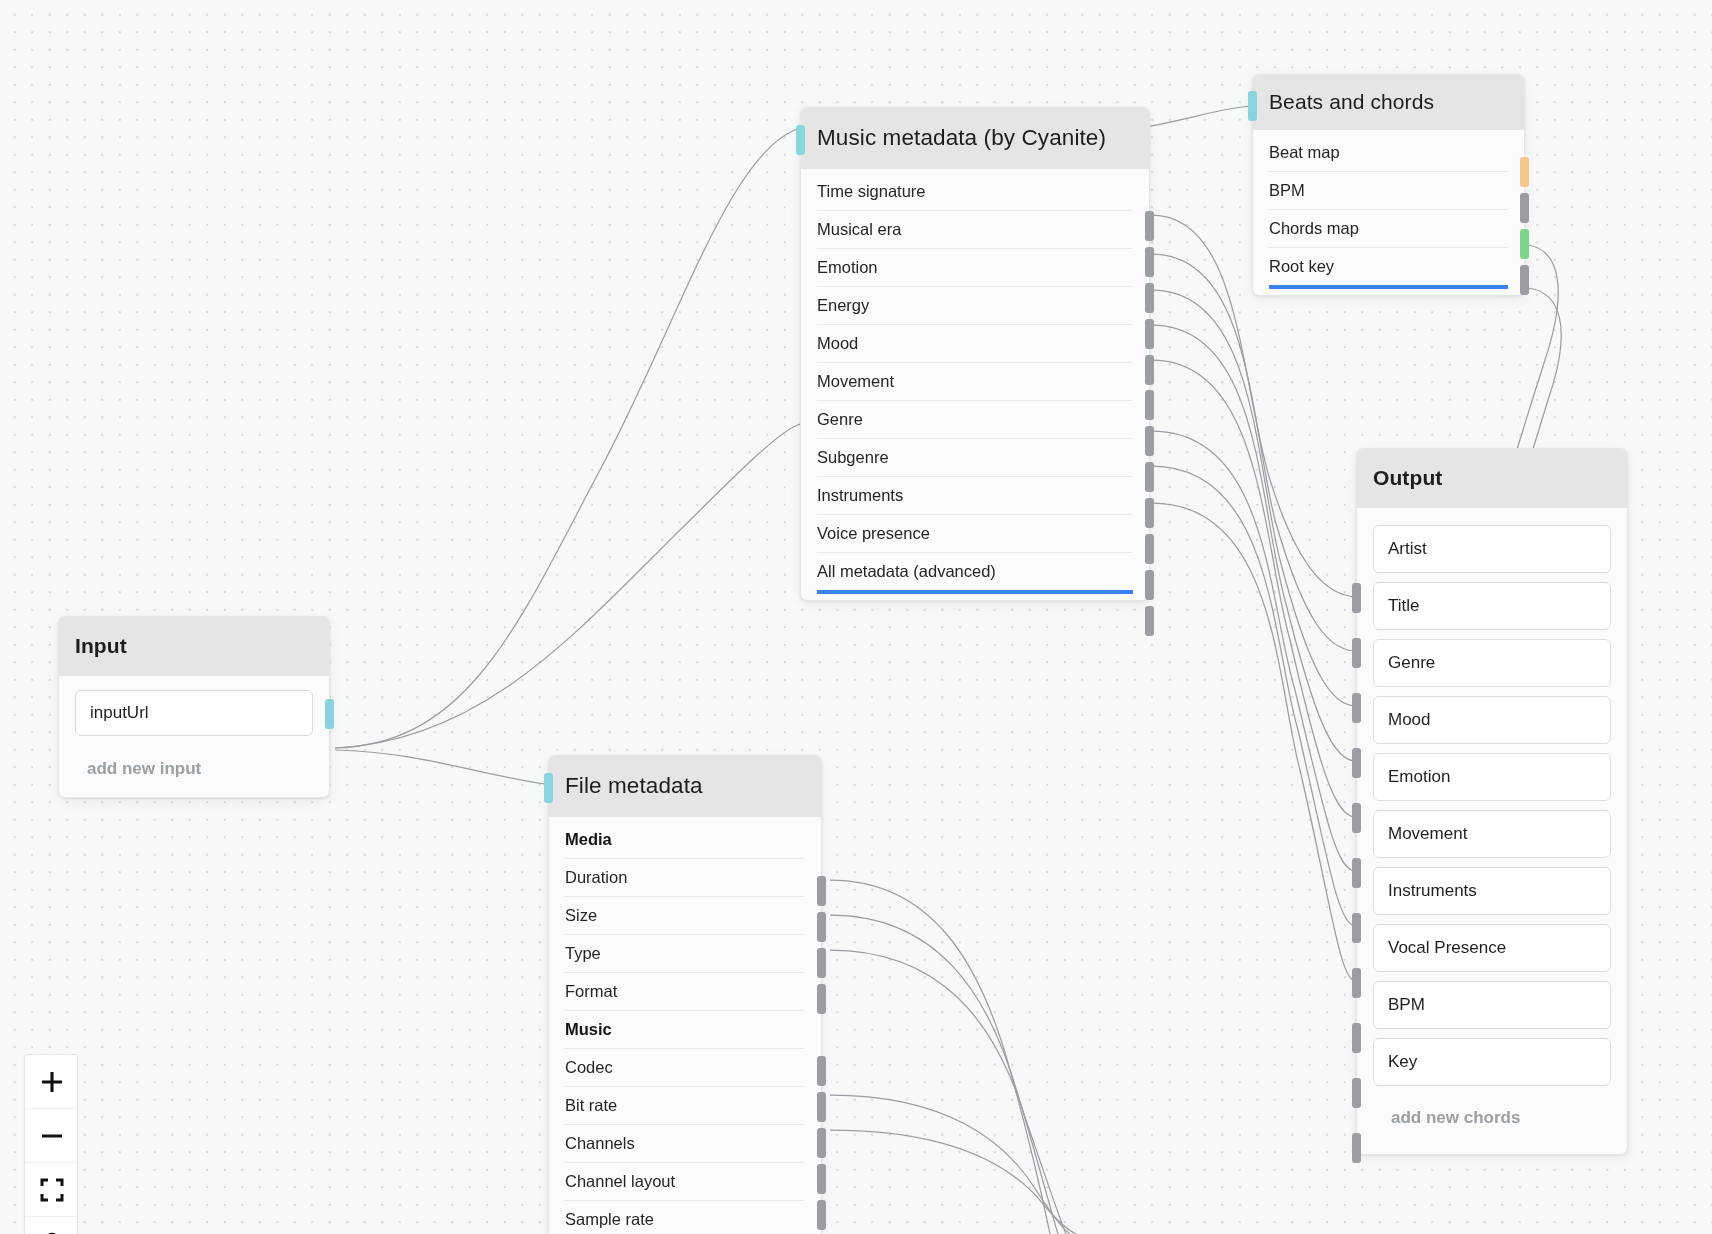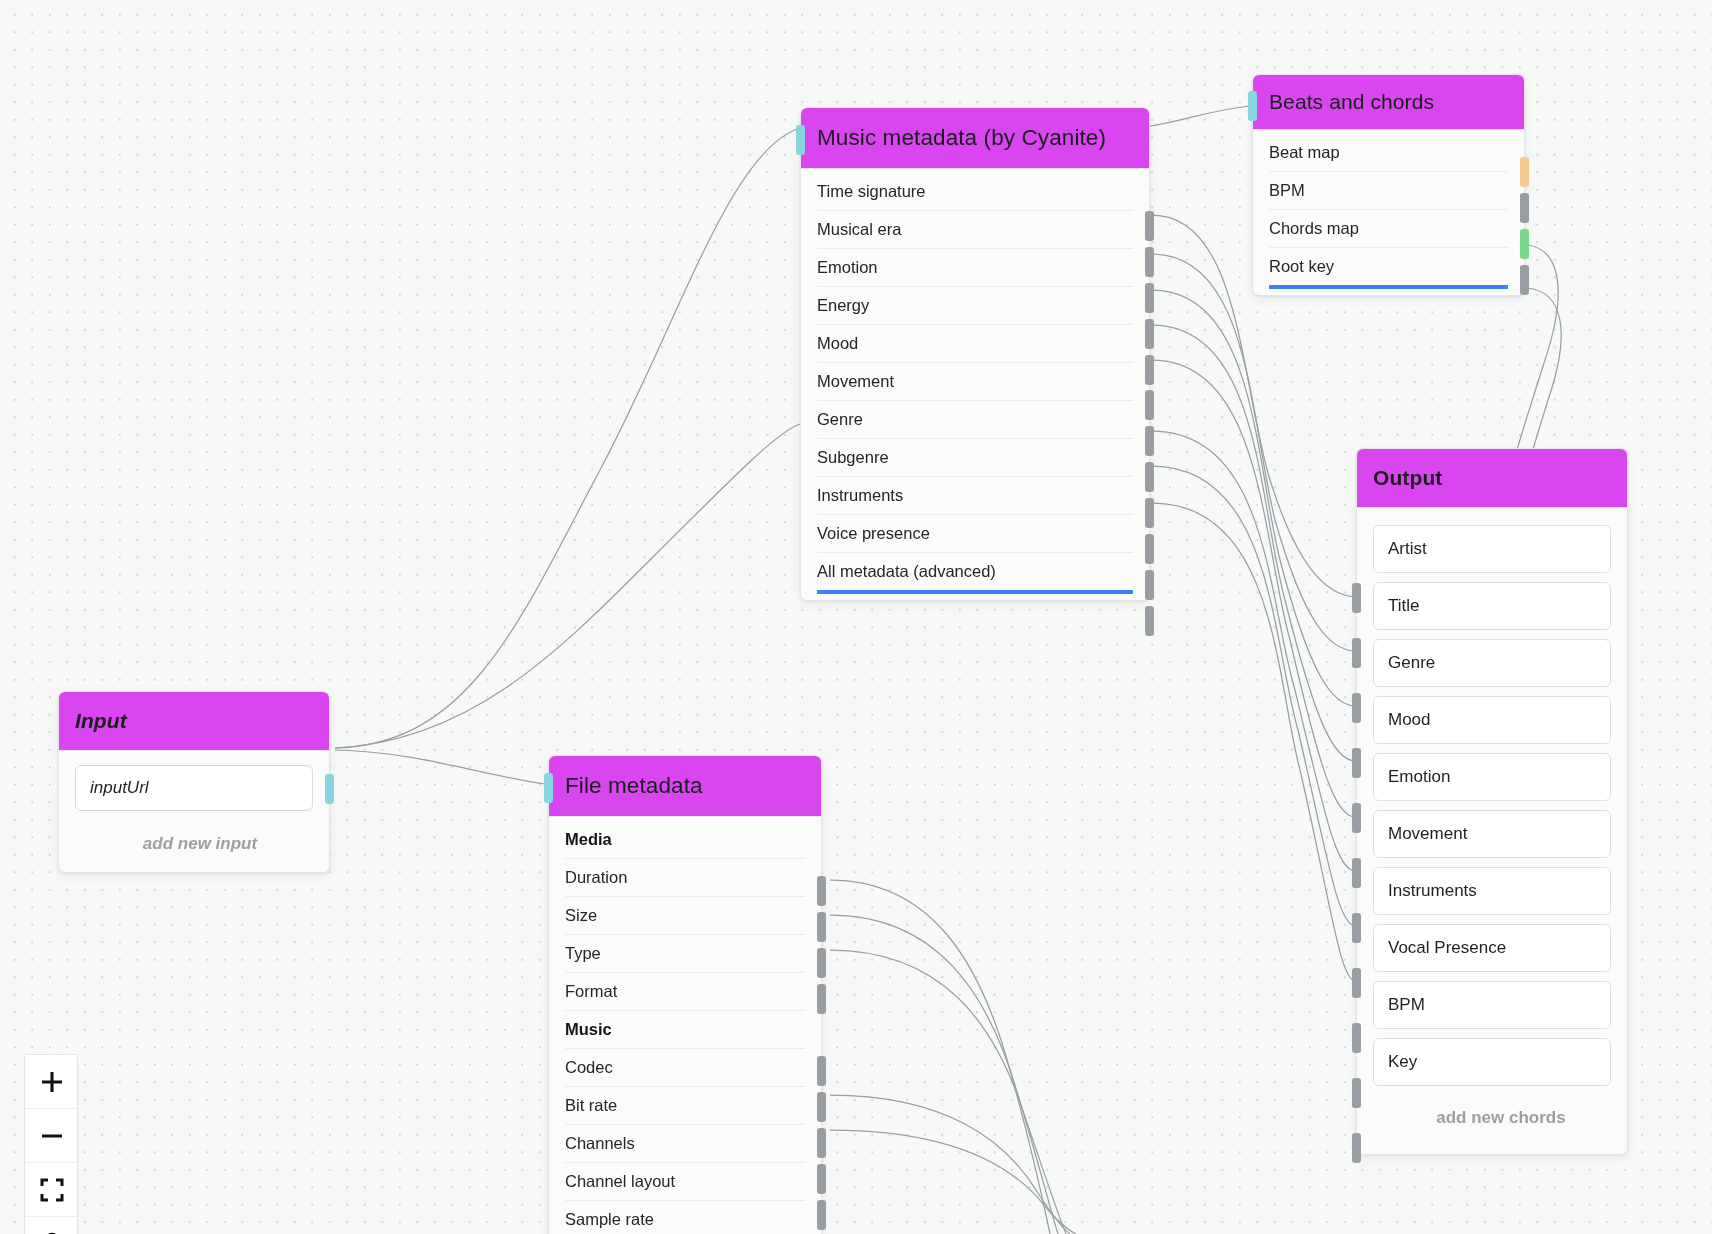--- a/index.html
+++ b/index.html
@@ -42,21 +42,21 @@
   
   .node {
     position: absolute;
     background: #fbfbfb;
     border: 1px solid #e3e5e7;
     border-radius: 7px;
     box-shadow: 0 1px 3px rgba(20,25,35,.08), 0 4px 14px rgba(20,25,35,.05);
     z-index: 5;
   }
   .node-header {
-    background: #d946ef;
+    background: #e5e5e5;
     border-bottom: 1px solid #e3e5e7;
     border-radius: 6px 6px 0 0;
     padding: 17px 20px 17px 16px;
   }
   .node-title {
     font-size: 22.5px;
     color: #1b1d1f;
     font-weight: 400;
     letter-spacing: .1px;
     white-space: nowrap;
@@ -102,21 +102,20 @@
     font-size: 17px;
     color: #1d2023;
     white-space: nowrap;
   }
   .add-link {
     padding: 13px 16px 12px 28px;
     font-size: 17px;
     color: #9ba0a5;
     font-weight: 600;
     white-space: nowrap;
-    text-align: center;
   }
   .output-body { padding: 8px 0 14px 0; }
   .output-field {
     margin: 9px 16px;
     padding: 13px 14px;
     background: #ffffff;
     border: 1px solid #dcdfe1;
     border-radius: 6px;
     font-size: 17px;
     color: #1d2023;
@@ -174,21 +173,21 @@
     <path d="M1528,245 C 1560,250 1568,290 1545,360 C 1500,500 1420,760 1400,960 C 1392,1040 1370,1085 1355,1090"></path>
     <path d="M1528,288 C 1562,292 1572,330 1548,400 C 1505,540 1425,800 1405,990 C 1398,1060 1372,1130 1355,1140"></path>
 
     <path d="M830,880 C 930,880 980,960 1010,1070 C 1035,1160 1045,1210 1050,1234"></path>
     <path d="M830,915 C 935,915 988,990 1018,1095 C 1042,1175 1052,1215 1058,1234"></path>
     <path d="M830,950 C 940,950 995,1020 1026,1120 C 1050,1190 1060,1220 1066,1234"></path>
     <path d="M830,1095 C 945,1095 1005,1140 1036,1190 C 1052,1215 1062,1228 1070,1234"></path>
     <path d="M830,1130 C 950,1130 1012,1165 1044,1205 C 1058,1222 1068,1230 1076,1234"></path>
   </svg>
 
-  <div class="node" style="left:58px; top:691px; width:272px;font-style:italic;">
+  <div class="node" style="left:58px; top:616px; width:272px;">
     <div class="node-header">
       <div class="node-title bold">Input</div>
     </div>
     <div class="node-body">
       <div class="field">inputUrl</div>
       <div class="add-link">add new input</div>
     </div>
     <div class="handle teal right" style="top:82px;"></div>
   </div>
 

